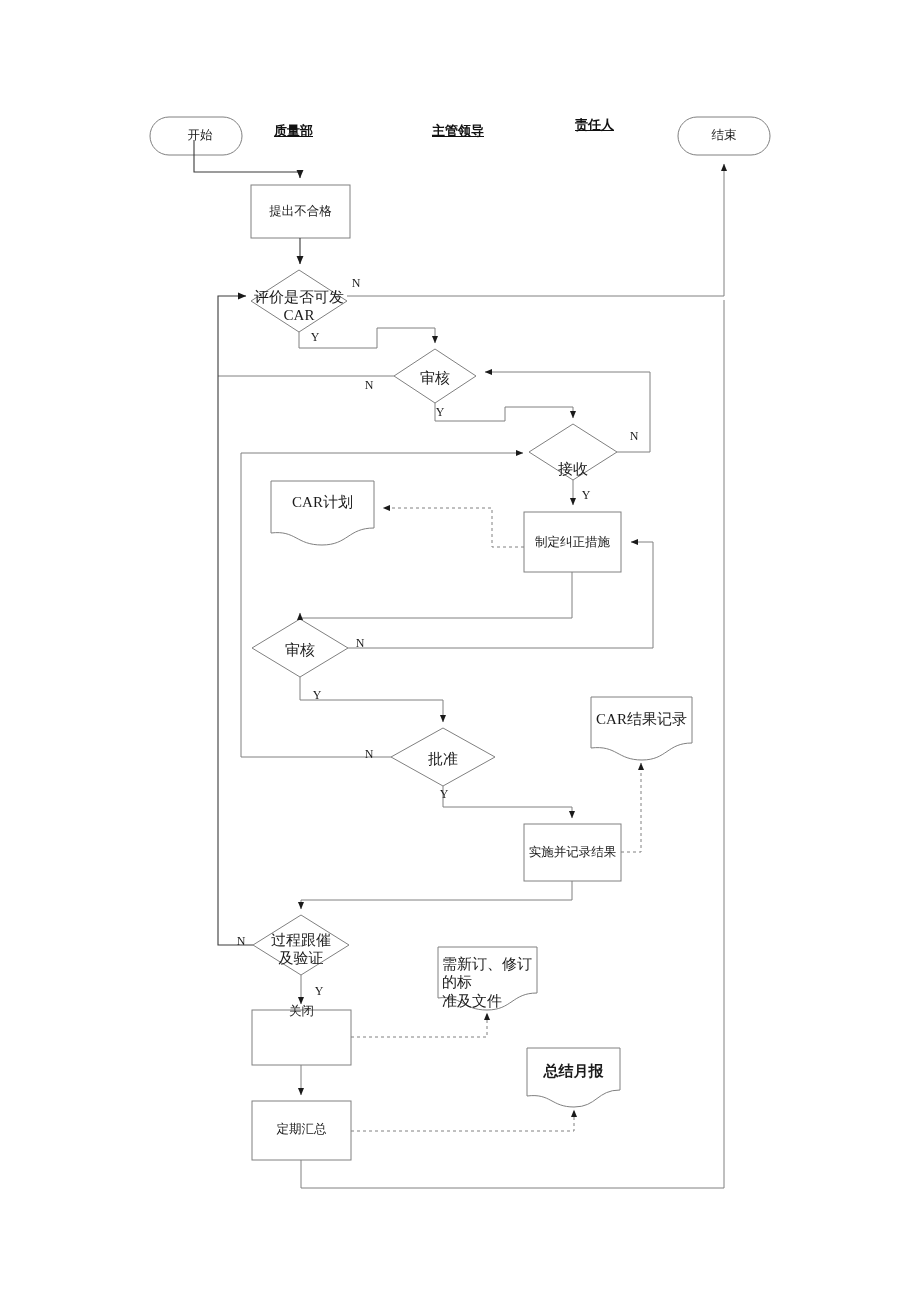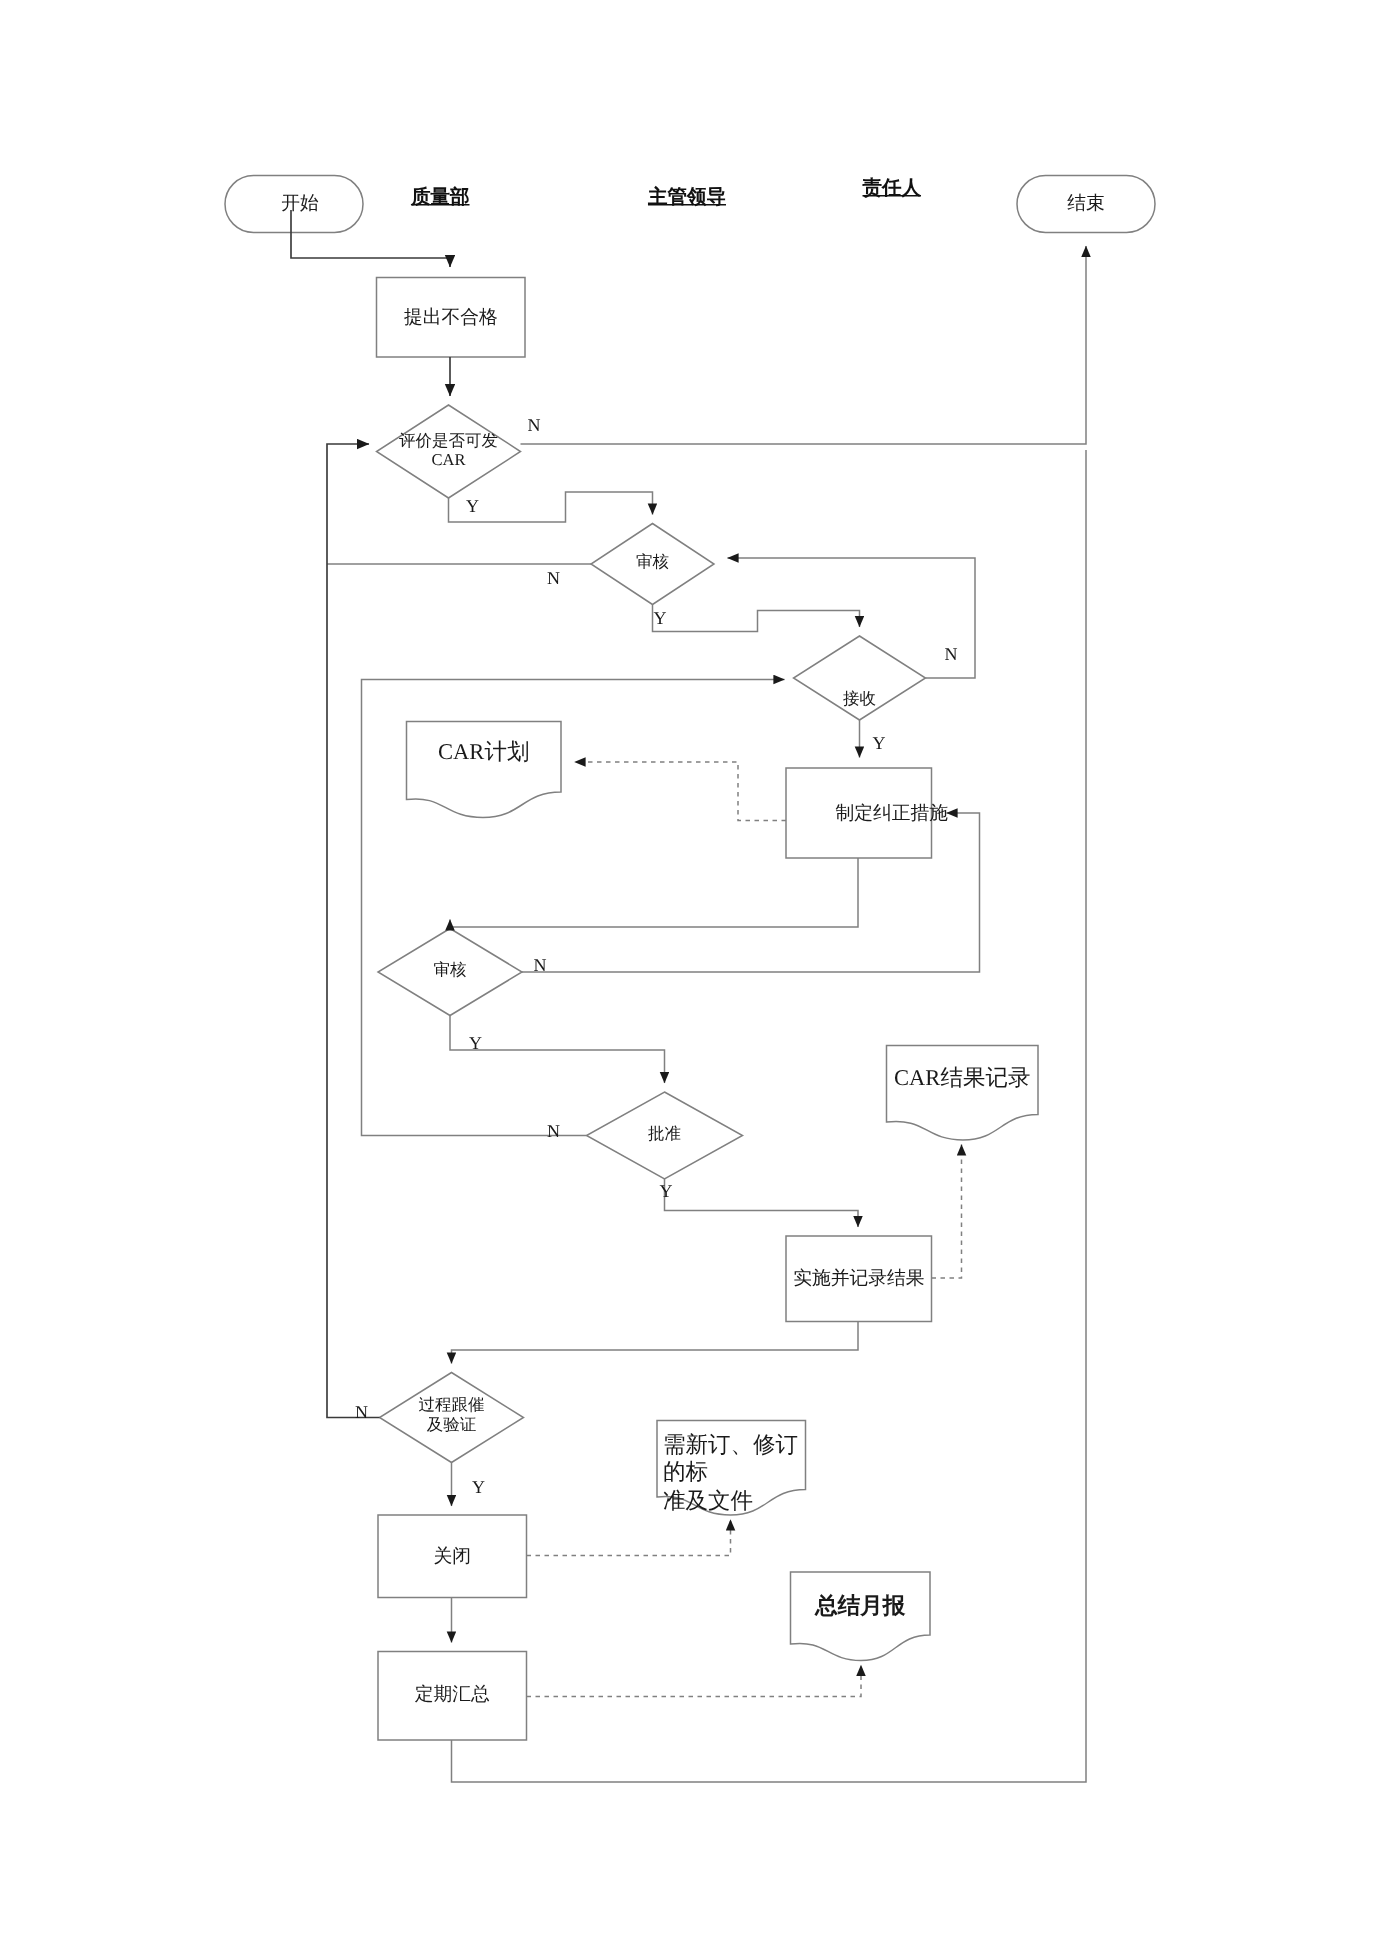--- a/index.html
+++ b/index.html
@@ -58,21 +58,21 @@
     white-space: pre-line;
     pointer-events: none;
   }
   .lbl-box {
     font-size: 12.5px;
   }
   .lbl-term {
     font-size: 12.5px;
   }
   .lbl-dia {
-    font-size: 11px;
+    font-size: 15px;
     text-align: center;
   }
   .lbl-doc {
     font-size: 15px;
   }
   .lbl-yn {
     font-size: 12px;
     font-family: "Liberation Serif", "DejaVu Serif", serif;
   }
   .col-head {
@@ -150,23 +150,23 @@
   </svg>
 
   <div class="col-head" style="left:274px; top:122px;">质量部</div>
   <div class="col-head" style="left:432px; top:122px;">主管领导</div>
   <div class="col-head" style="left:546px; top:116px;margin-left:29px;">责任人</div>
 
   <div class="lbl lbl-term" style="left:150px; top:128px; width:100px;">开始</div>
   <div class="lbl lbl-term" style="left:678px; top:128px; width:92px;">结束</div>
 
   <div class="lbl lbl-box" style="left:251px; top:204px; width:99px;">提出不合格</div>
-  <div class="lbl lbl-box" style="left:524px; top:535px; width:97px;padding-left:22px;">制定纠正措施</div>
+  <div class="lbl lbl-box" style="left:524px; top:535px; width:97px;">制定纠正措施</div>
   <div class="lbl lbl-box" style="left:520px; top:845px; width:105px;">实施并记录结果</div>
-  <div class="lbl lbl-box" style="left:252px; top:1030px; width:99px;">关闭</div>
+  <div class="lbl lbl-box" style="left:252px; top:1004px; width:99px;">关闭</div>
   <div class="lbl lbl-box" style="left:252px; top:1122px; width:99px;">定期汇总</div>
 
   <div class="lbl lbl-dia" style="left:249px; top:288px; width:100px;">评价是否可发
 CAR</div>
   <div class="lbl lbl-dia" style="left:405px; top:369px; width:60px;">审核</div>
   <div class="lbl lbl-dia" style="left:543px; top:436px; width:60px;margin-top:24px;">接收</div>
   <div class="lbl lbl-dia" style="left:270px; top:641px; width:60px;">审核</div>
   <div class="lbl lbl-dia" style="left:413px; top:750px; width:60px;">批准</div>
   <div class="lbl lbl-dia" style="left:256px; top:931px; width:90px;">过程跟催
 及验证</div>

